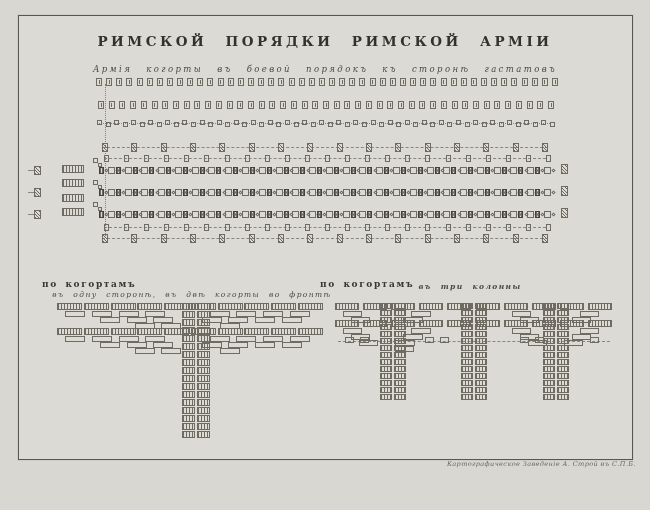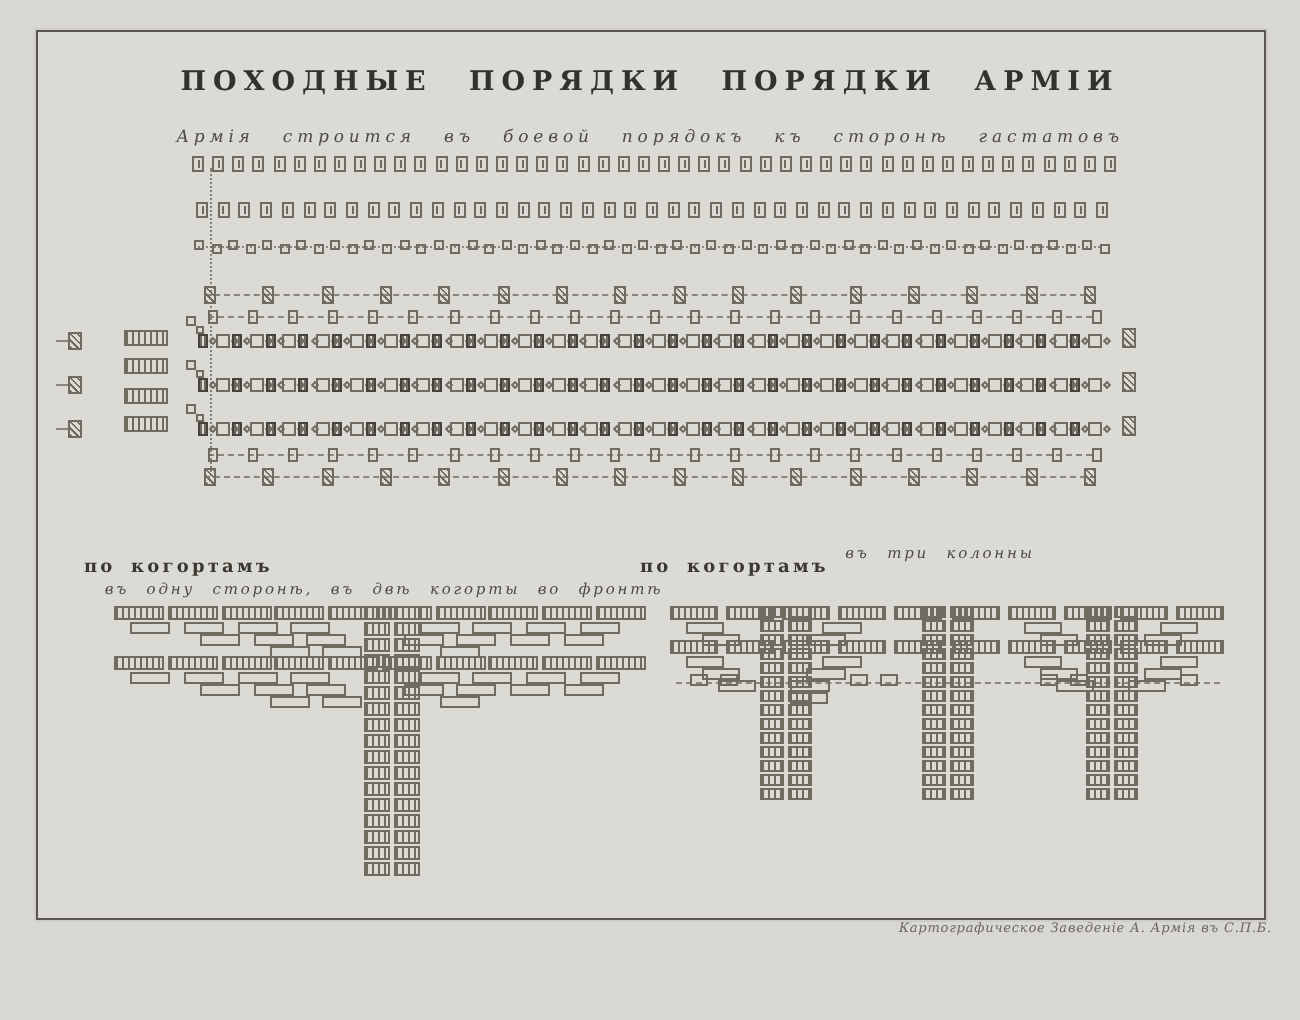--- a/index.html
+++ b/index.html
@@ -78,28 +78,28 @@
   .dash{border-top-style:dashed;}
   .dot{border-top-style:dotted;}
   .vln{width:0 !important;border-left:1px dotted var(--ink-l);opacity:0.8;}
 </style>
 </head>
 <body>
 
 <div class="layer">
   <div class="frame"></div>
 
-  <div class="title">ПОХОДНЫЕ ПОРЯДКИ ПОРЯДКИ АРМІИ</div>
-  <div class="caption">Армія строится въ боевой порядокъ къ сторонѣ гастатовъ</div>
+  <div class="title">РИМСКОЙ ПОРЯДКИ РИМСКОЙ АРМІИ</div>
+  <div class="caption">Армія когорты въ боевой порядокъ къ сторонѣ гастатовъ</div>
 
   <div class="sec-title" id="bl-title" style="left: 42px; top: 279px;">по когортамъ</div>
   <div class="sec-sub" id="bl-sub" style="left: 32px; top: 290px;">въ одну сторонѣ, въ двѣ когорты во фронтѣ</div>
 
   <div class="sec-title" id="br-title" style="left: 320px; top: 279px;">по когортамъ</div>
-  <div class="sec-sub" id="br-sub" style="left: 310px; top: 272px;">въ три колонны</div>
+  <div class="sec-sub" id="br-sub" style="left: 310px; top: 282px; font-weight: bold;">въ три колонны</div>
 
   <div class="layer" id="art">
       <div class="u vln" style="left: 105px; top: 84px; width: 0px; height: 154px;"></div>
       <div class="u sq" style="left: 96px; top: 78px; width: 6px; height: 8px;"></div>
       <div class="u sq" style="left: 106.133px; top: 78px; width: 6px; height: 8px;"></div>
       <div class="u sq" style="left: 116.267px; top: 78px; width: 6px; height: 8px;"></div>
       <div class="u sq" style="left: 126.4px; top: 78px; width: 6px; height: 8px;"></div>
       <div class="u sq" style="left: 136.533px; top: 78px; width: 6px; height: 8px;"></div>
       <div class="u sq" style="left: 146.667px; top: 78px; width: 6px; height: 8px;"></div>
       <div class="u sq" style="left: 156.8px; top: 78px; width: 6px; height: 8px;"></div>
@@ -883,14 +883,14 @@
       <div class="u stripe" style="left: 543px; top: 373px; width: 12px; height: 6px;"></div>
       <div class="u stripe" style="left: 557px; top: 373px; width: 12px; height: 6px;"></div>
       <div class="u stripe" style="left: 543px; top: 380px; width: 12px; height: 6px;"></div>
       <div class="u stripe" style="left: 557px; top: 380px; width: 12px; height: 6px;"></div>
       <div class="u stripe" style="left: 543px; top: 387px; width: 12px; height: 6px;"></div>
       <div class="u stripe" style="left: 557px; top: 387px; width: 12px; height: 6px;"></div>
       <div class="u stripe" style="left: 543px; top: 394px; width: 12px; height: 6px;"></div>
       <div class="u stripe" style="left: 557px; top: 394px; width: 12px; height: 6px;"></div>
     </div>
 
-  <div class="imprint">Картографическое Заведеніе А. Армія въ С.П.Б.</div>
+  <div class="imprint">Картографическое Заведеніе А. Строй въ С.П.Б.</div>
 </div>
 
 </body></html>

